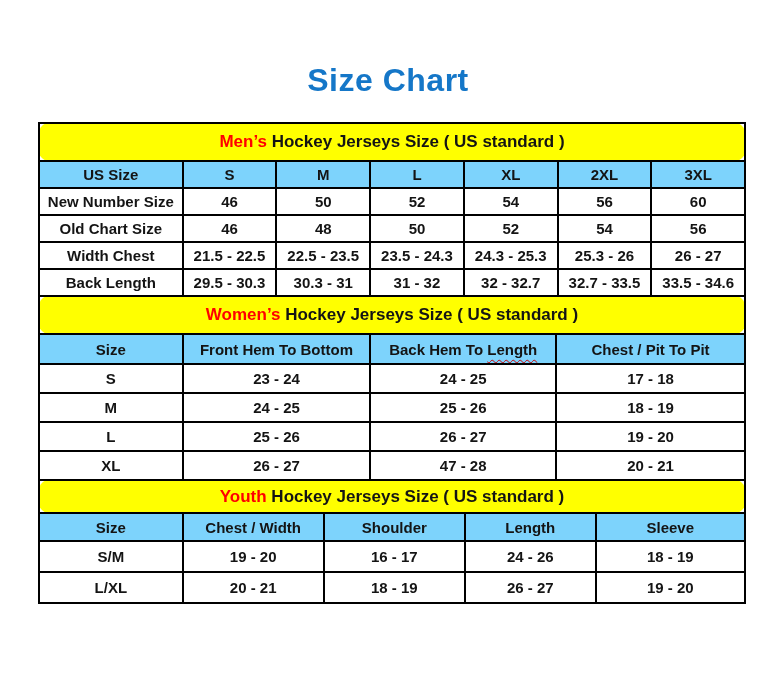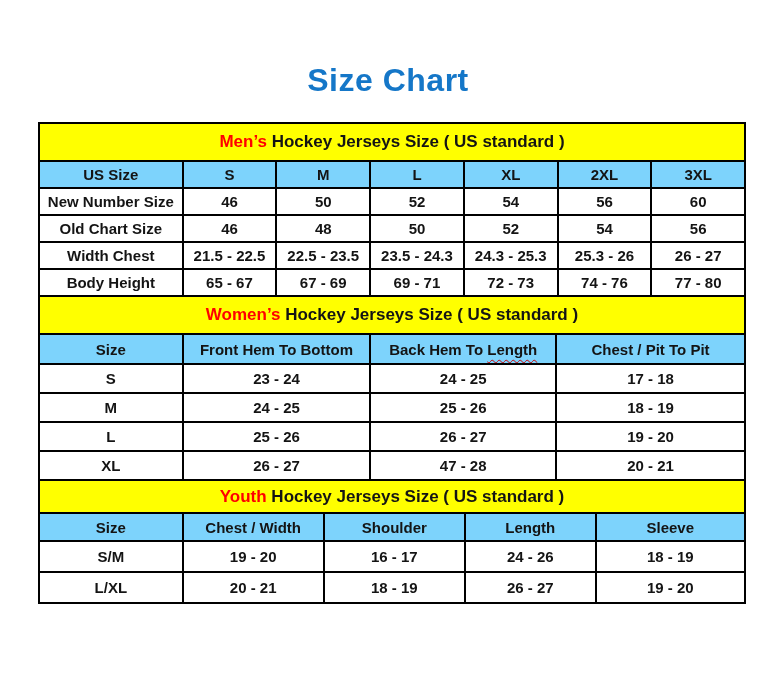--- a/index.html
+++ b/index.html
@@ -56,20 +56,21 @@
     color: #141414;
     padding: 0;
     overflow: hidden;
     white-space: nowrap;
   }
   tr.band-row th {
     background: var(--band-yellow);
     font-size: 17px;
     height: 38px;
     color: #141414;
+    border-radius: 10px;
   }
   .band-highlight { color: var(--highlight-red); }
   tr.header-row th { height: 27px; background: #7dd3fc; }
   tbody tr td { height: 27px; background: #ffffff; }
   .t-women tr.header-row th { height: 30px; }
   .t-women tbody tr td { height: 29px; }
   .t-youth tr.band-row th { height: 33px; }
   .t-youth tr.header-row th { height: 28px; }
   .t-youth tbody tr td { height: 31px; }
   .squiggle {
@@ -134,27 +135,27 @@
           <tr>
             <td>Width Chest</td>
             <td>21.5 - 22.5</td>
             <td>22.5 - 23.5</td>
             <td>23.5 - 24.3</td>
             <td>24.3 - 25.3</td>
             <td>25.3 - 26</td>
             <td>26 - 27</td>
           </tr>
           <tr>
-            <td>Body Height</td>
-            <td>65 - 67</td>
-            <td>67 - 69</td>
-            <td>69 - 71</td>
-            <td>72 - 73</td>
-            <td>74 - 76</td>
-            <td>77 - 80</td>
+            <td>Back Length</td>
+            <td>29.5 - 30.3</td>
+            <td>30.3 - 31</td>
+            <td>31 - 32</td>
+            <td>32 - 32.7</td>
+            <td>32.7 - 33.5</td>
+            <td>33.5 - 34.6</td>
           </tr>
         </tbody>
     </table>
 
     <table class="t-women">
       <colgroup>
         <col style="width:20.34%">
           <col style="width:26.6%">
           <col style="width:26.3%">
           <col>

